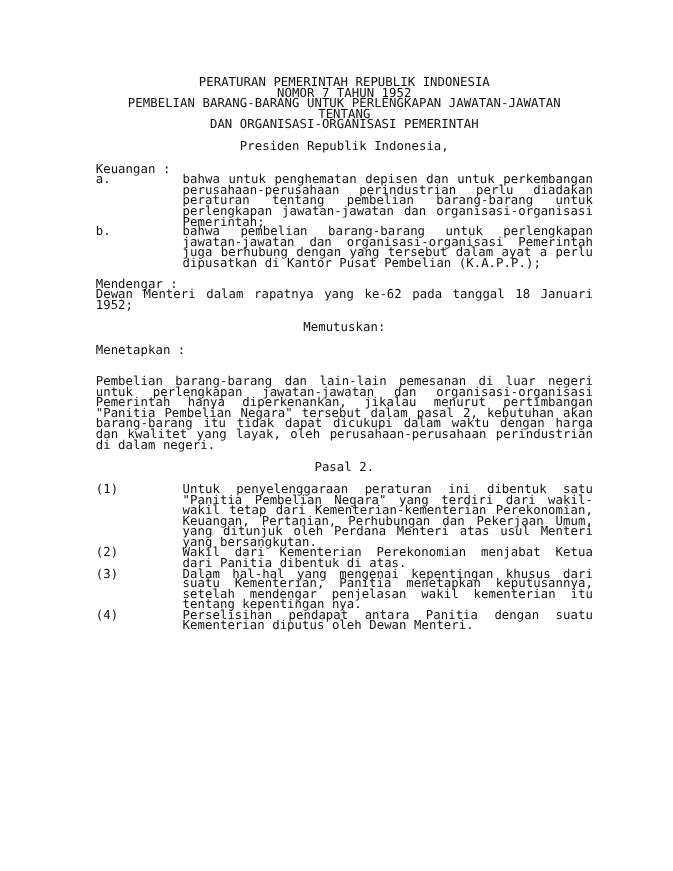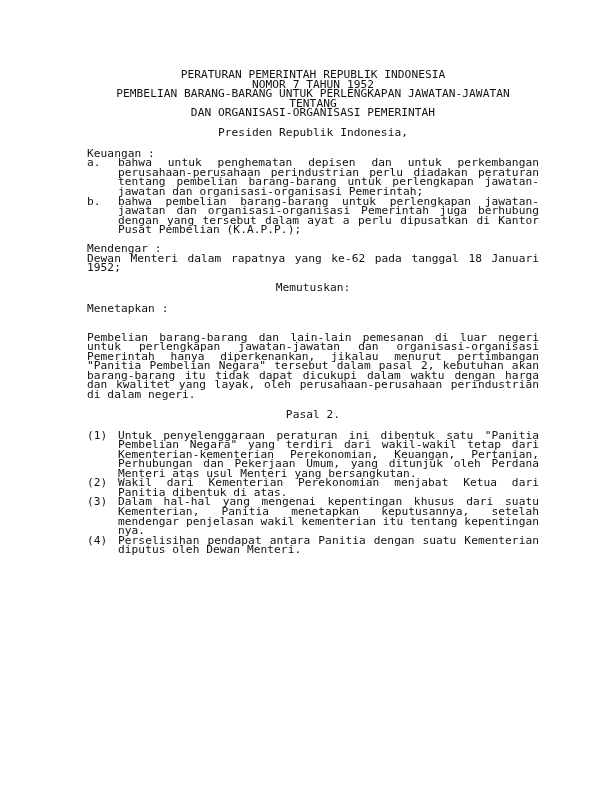--- a/index.html
+++ b/index.html
@@ -8,21 +8,21 @@
     position: absolute; left: 87px; top: 70px; width: 452px;
     font-family: "DejaVu Sans Mono", monospace;
     font-size: 11.2px; line-height: 9.55px; color: #111;
     letter-spacing: 0.05px;
   }
   .c { text-align: center; white-space: pre; }
   .p { white-space: normal; text-align: justify; text-align-last: left; }
   .gap { height: 9.55px; }
   .item { display: flex; }
   .lbl { width: 31px; flex: none; white-space: pre; }
-  .txt { flex: 1; text-align: justify; text-align-last: left; }
+  .txt { flex: 1; text-align: justify; text-align-last: left; margin-left: 48px; }
   .l { white-space: pre; }
 </style>
 </head>
 <body>
 
 <div class="page">
   <div class="c">PERATURAN PEMERINTAH REPUBLIK INDONESIA</div>
   <div class="c">NOMOR 7 TAHUN 1952</div>
   <div class="c">PEMBELIAN BARANG-BARANG UNTUK PERLENGKAPAN JAWATAN-JAWATAN</div>
   <div class="c">TENTANG</div>

